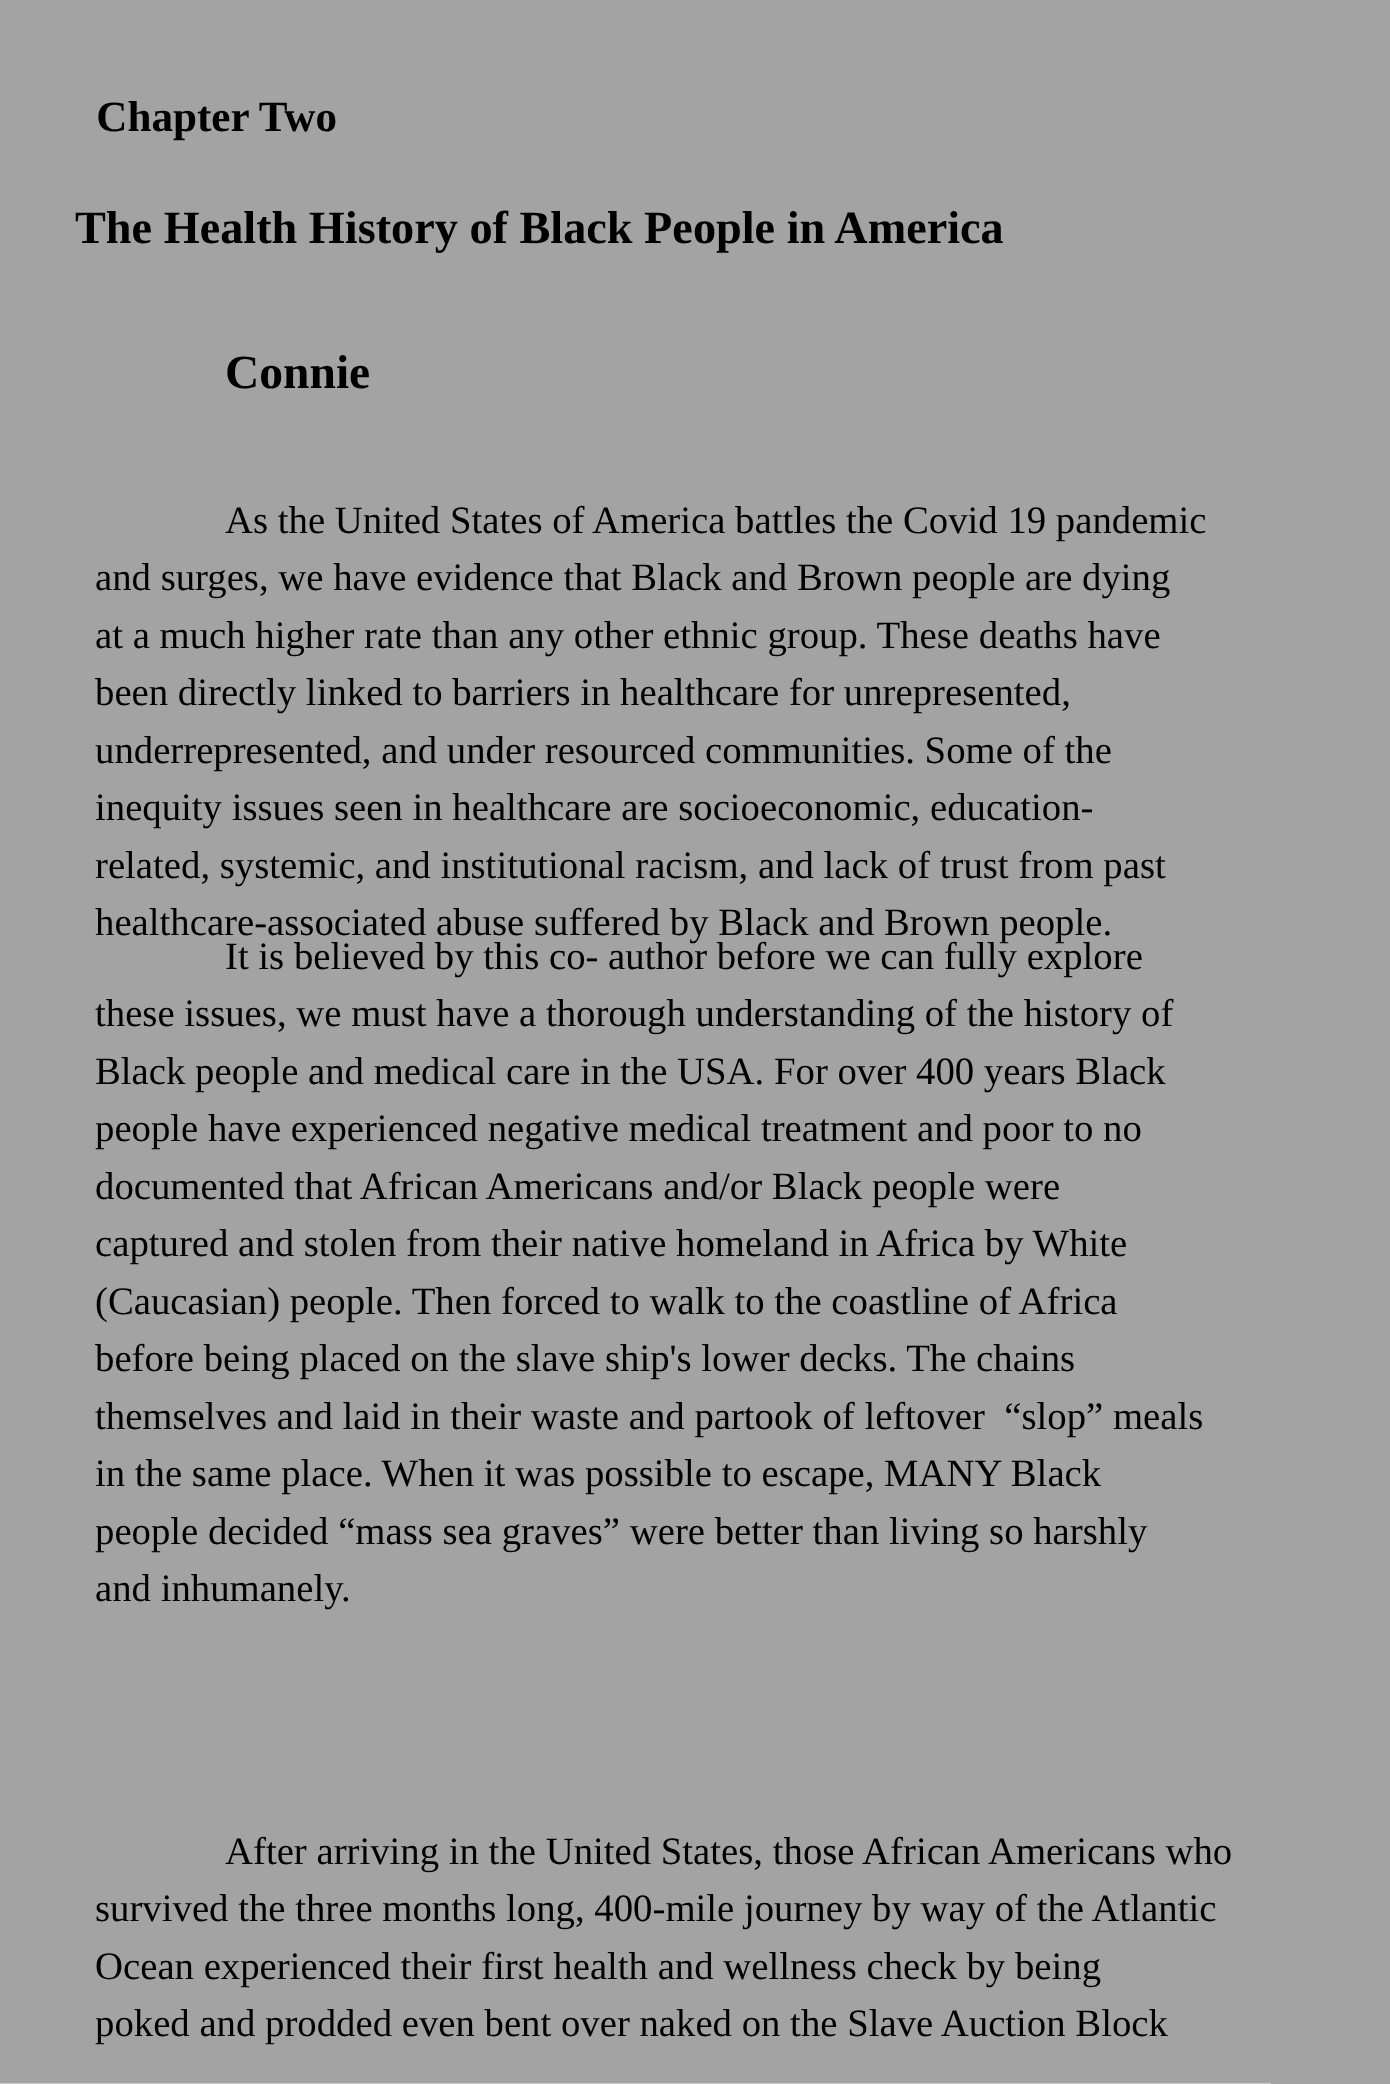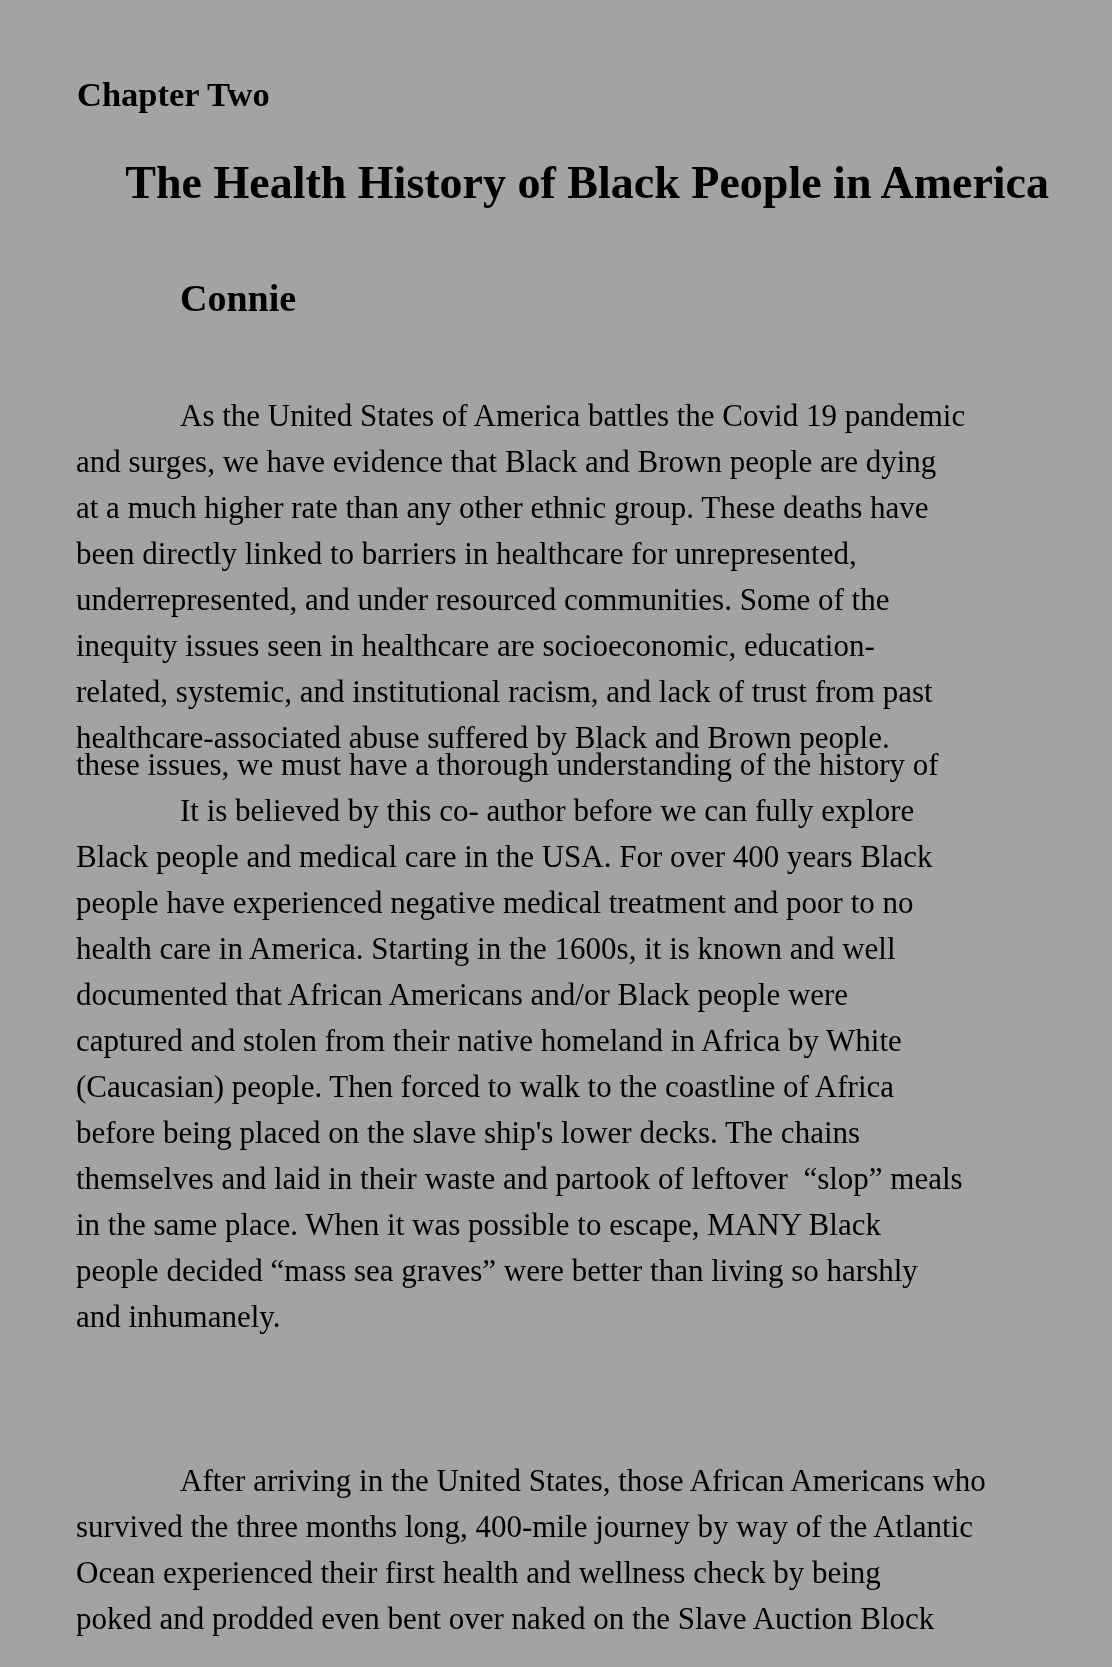--- a/index.html
+++ b/index.html
@@ -21,28 +21,28 @@
     left: 77px;
     top: 71px;
     margin: 0;
     font-size: 34.5px;
     font-weight: bold;
     line-height: 46px;
     white-space: pre;
   }
   .doc-title {
     position: absolute;
-    left: 88px;
+    left: 60px;
     top: 160px;
     width: 961px;
     margin: 0;
-    font-size: 46px;
+    font-size: 37px;
     font-weight: bold;
     line-height: 46px;
-    text-align: right;
+    text-align: left;
     white-space: pre;
   }
   .author-name {
     position: absolute;
     left: 180px;
     top: 275px;
     margin: 0;
     font-size: 38px;
     font-weight: bold;
     line-height: 46px;
@@ -81,25 +81,24 @@
       <div class="line">and surges, we have evidence that Black and Brown people are dying</div>
       <div class="line">at a much higher rate than any other ethnic group. These deaths have</div>
       <div class="line">been directly linked to barriers in healthcare for unrepresented,</div>
       <div class="line">underrepresented, and under resourced communities. Some of the</div>
       <div class="line">inequity issues seen in healthcare are socioeconomic, education-</div>
       <div class="line">related, systemic, and institutional racism, and lack of trust from past</div>
       <div class="line">healthcare-associated abuse suffered by Black and Brown people.</div>
     </div>
 
   <div class="para" id="para-1">
+      <div class="line first">It is believed by this co- author before we can fully explore</div>
       <div class="line">these issues, we must have a thorough understanding of the history of</div>
-      <div class="line first">It is believed by this co- author before we can fully explore</div>
       <div class="line">Black people and medical care in the USA. For over 400 years Black</div>
       <div class="line">people have experienced negative medical treatment and poor to no</div>
-      <div class="line">health care in America. Starting in the 1600s, it is known and well</div>
       <div class="line">documented that African Americans and/or Black people were</div>
       <div class="line">captured and stolen from their native homeland in Africa by White</div>
       <div class="line">(Caucasian) people. Then forced to walk to the coastline of Africa</div>
       <div class="line">before being placed on the slave ship's lower decks. The chains</div>
       <div class="line">themselves and laid in their waste and partook of leftover  “slop” meals</div>
       <div class="line">in the same place. When it was possible to escape, MANY Black</div>
       <div class="line">people decided “mass sea graves” were better than living so harshly</div>
       <div class="line">and inhumanely.</div>
     </div>
 

